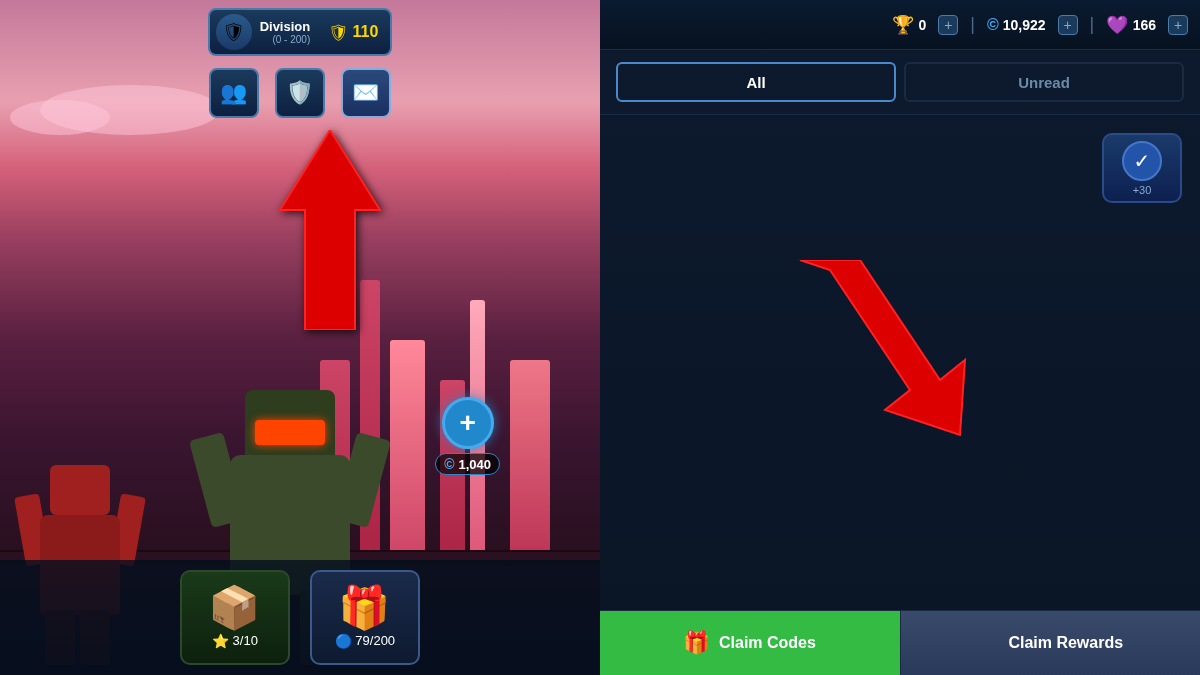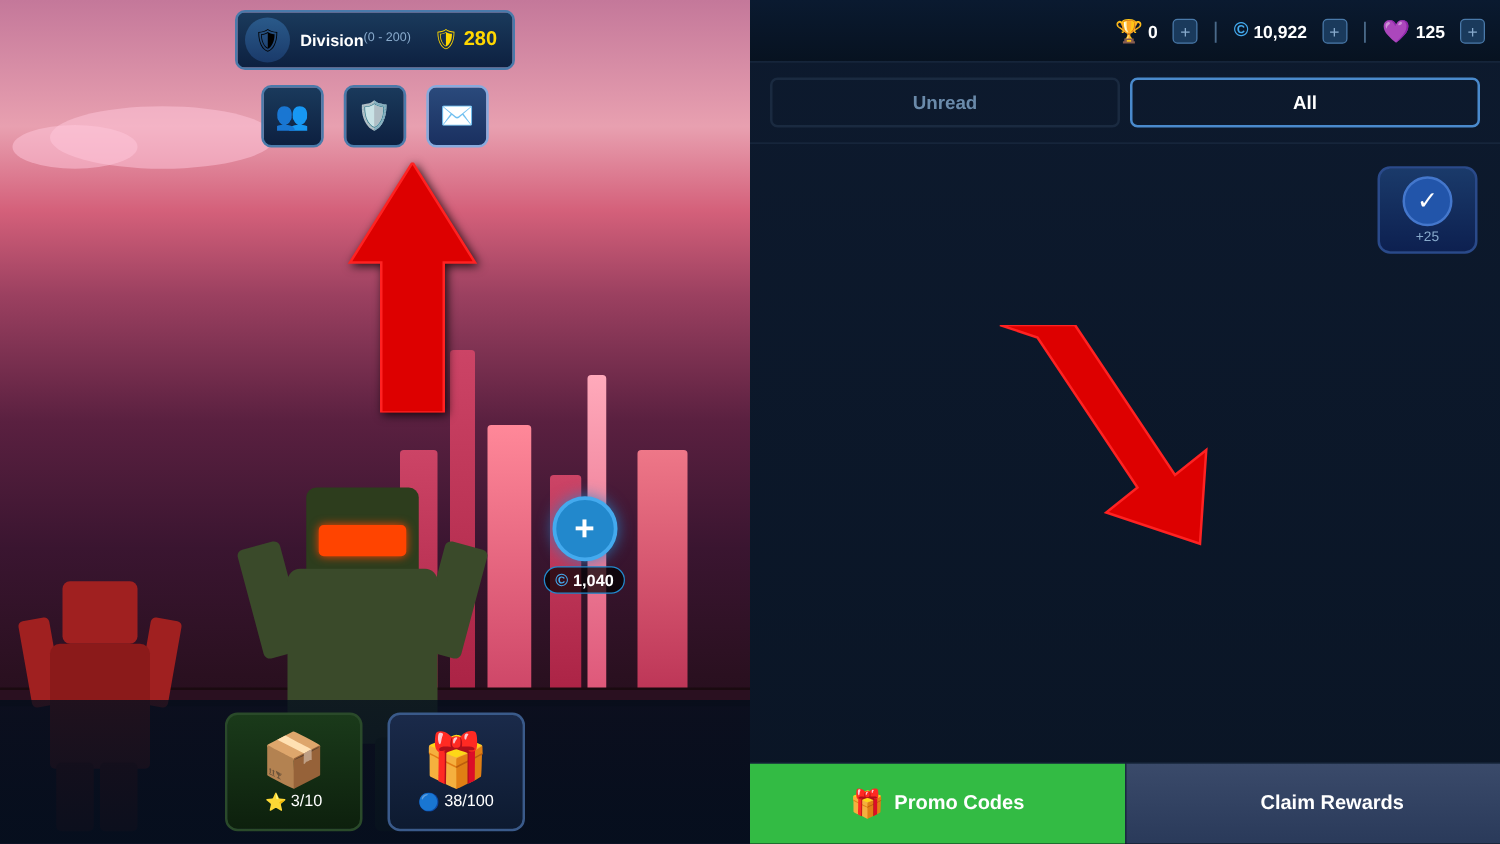--- a/index.html
+++ b/index.html
@@ -212,21 +212,21 @@
       background: linear-gradient(180deg, #2a5a8a 0%, #1a3a6a 100%);
       border-radius: 50%;
       display: flex;
       align-items: center;
       justify-content: center;
       font-size: 18px;
     }
 
     .division-info {
       display: flex;
-      flex-direction: row;
+      flex-direction: column;
     }
 
     .division-name {
       color: #ffffff;
       font-size: 13px;
       font-weight: bold;
     }
 
     .division-range {
       color: #88aacc;
@@ -647,21 +647,21 @@
 
   <div class="top-hud">
     <div class="division-badge">
       <div class="division-icon">🛡</div>
       <div class="division-info">
         <span class="division-name">Division</span>
         <span class="division-range">(0 - 200)</span>
       </div>
       <div class="division-score">
         <span class="shield-icon-small">🛡</span>
-        <span class="score-value">280</span>
+        <span class="score-value">110</span>
       </div>
     </div>
     <div class="nav-icons">
       <div class="nav-icon-btn">👥</div>
       <div class="nav-icon-btn">🛡️</div>
       <div class="nav-icon-btn active">✉️</div>
     </div>
   </div>
 
   <div class="arrow-up">
@@ -684,21 +684,21 @@
       <span class="chest-icon">📦</span>
       <div class="chest-count">
         <span class="chest-count-icon">⭐</span>
         <span class="chest-count-text">3/10</span>
       </div>
     </div>
     <div class="chest-item" style="border-color:#3a5a8a;background:linear-gradient(180deg,#1a2a4a 0%,#0d1a30 100%);">
       <span class="chest-icon">🎁</span>
       <div class="chest-count">
         <span class="chest-count-icon">🔵</span>
-        <span class="chest-count-text">38/100</span>
+        <span class="chest-count-text">79/200</span>
       </div>
     </div>
   </div>
 </div>
 
 <div class="right-panel">
 
   <div class="currency-bar">
     <div class="currency-item">
       <span class="curr-icon" style="color:#f5a623;">🏆</span>
@@ -707,52 +707,52 @@
     <div class="plus-btn">+</div>
     <span class="curr-sep">|</span>
     <div class="currency-item">
       <span class="curr-icon" style="color:#44aaee;font-size:16px;font-weight:bold;">©</span>
       <span class="curr-value">10,922</span>
     </div>
     <div class="plus-btn">+</div>
     <span class="curr-sep">|</span>
     <div class="currency-item">
       <span class="curr-icon" style="color:#cc44ff;">💜</span>
-      <span class="curr-value">125</span>
+      <span class="curr-value">166</span>
     </div>
     <div class="plus-btn">+</div>
   </div>
 
   <div class="tabs-row">
+    <div class="tab-btn active">
+      <span>All</span>
+    </div>
     <div class="tab-btn inactive">
       <span>Unread</span>
-    </div>
-    <div class="tab-btn active">
-      <span>All</span>
     </div>
   </div>
 
   <div class="message-list">
     <div class="message-item">
       <div class="message-reward-box">
         <div class="reward-check">✓</div>
-        <span class="reward-amount">+25</span>
+        <span class="reward-amount">+30</span>
       </div>
     </div>
   </div>
 
   <div class="arrow-down">
     <svg width="200" height="180" viewBox="0 0 200 180">
 
       <polygon points="20,0 80,0 160,120 185,100 180,175 105,150 130,130 50,10" fill="#dd0000" stroke="#ff2222" stroke-width="2"></polygon>
     </svg>
   </div>
 
   <div class="bottom-bar">
     <button class="promo-btn">
       <span class="promo-gift-icon">🎁</span>
-      <span class="promo-text">Promo Codes</span>
+      <span class="promo-text">Claim Codes</span>
     </button>
     <button class="claim-btn">
       <span class="claim-text">Claim Rewards</span>
     </button>
   </div>
 </div>
 
 </body></html>

